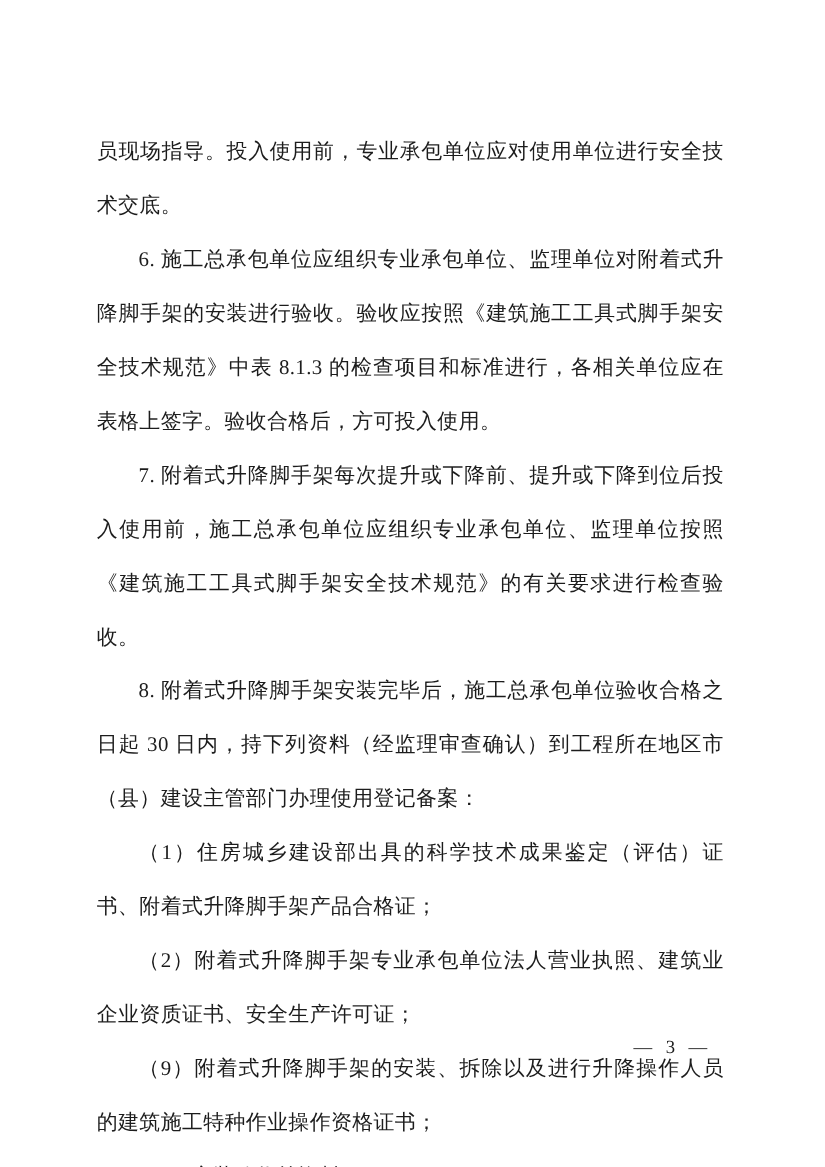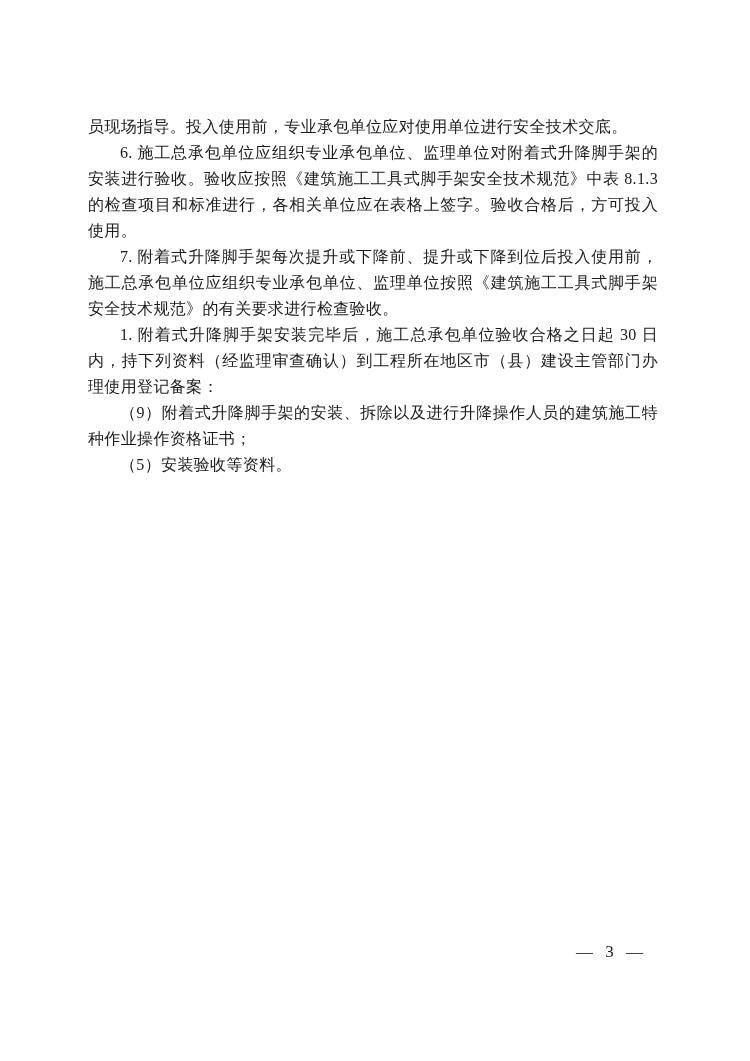--- a/index.html
+++ b/index.html
@@ -16,22 +16,22 @@
     overflow: hidden;
   }
   .page {
     position: absolute;
     top: 114px;
     left: 88px;
     width: 570px;
   }
   .para {
     margin: 0;
-    font-size: 16px;
-    line-height: 26px;
+    font-size: 19px;
+    line-height: 49px;
     letter-spacing: 0.35px;
     text-align: justify;
     text-justify: inter-ideograph;
     word-break: break-all;
   }
   .para.indent {
     text-indent: 2em;
   }
   .footer {
     position: absolute;
@@ -50,20 +50,22 @@
     letter-spacing: 1px;
   }
 </style>
 </head>
 <body>
 
 <div class="page">
   <p class="para">员现场指导。投入使用前，专业承包单位应对使用单位进行安全技术交底。</p>
   <p class="para indent">6. 施工总承包单位应组织专业承包单位、监理单位对附着式升降脚手架的安装进行验收。验收应按照《建筑施工工具式脚手架安全技术规范》中表 8.1.3 的检查项目和标准进行，各相关单位应在表格上签字。验收合格后，方可投入使用。</p>
   <p class="para indent">7. 附着式升降脚手架每次提升或下降前、提升或下降到位后投入使用前，施工总承包单位应组织专业承包单位、监理单位按照《建筑施工工具式脚手架安全技术规范》的有关要求进行检查验收。</p>
-  <p class="para indent">1. 附着式升降脚手架安装完毕后，施工总承包单位验收合格之日起 30 日内，持下列资料（经监理审查确认）到工程所在地区市（县）建设主管部门办理使用登记备案：</p>
+  <p class="para indent">8. 附着式升降脚手架安装完毕后，施工总承包单位验收合格之日起 30 日内，持下列资料（经监理审查确认）到工程所在地区市（县）建设主管部门办理使用登记备案：</p>
+  <p class="para indent">（1）住房城乡建设部出具的科学技术成果鉴定（评估）证书、附着式升降脚手架产品合格证；</p>
+  <p class="para indent">（2）附着式升降脚手架专业承包单位法人营业执照、建筑业企业资质证书、安全生产许可证；</p>
   <p class="para indent">（9）附着式升降脚手架的安装、拆除以及进行升降操作人员的建筑施工特种作业操作资格证书；</p>
   <p class="para indent">（5）安装验收等资料。</p>
 </div>
 
 <div class="footer">
   <span class="page-num">— 3 —</span>
 </div>
 
 </body></html>

